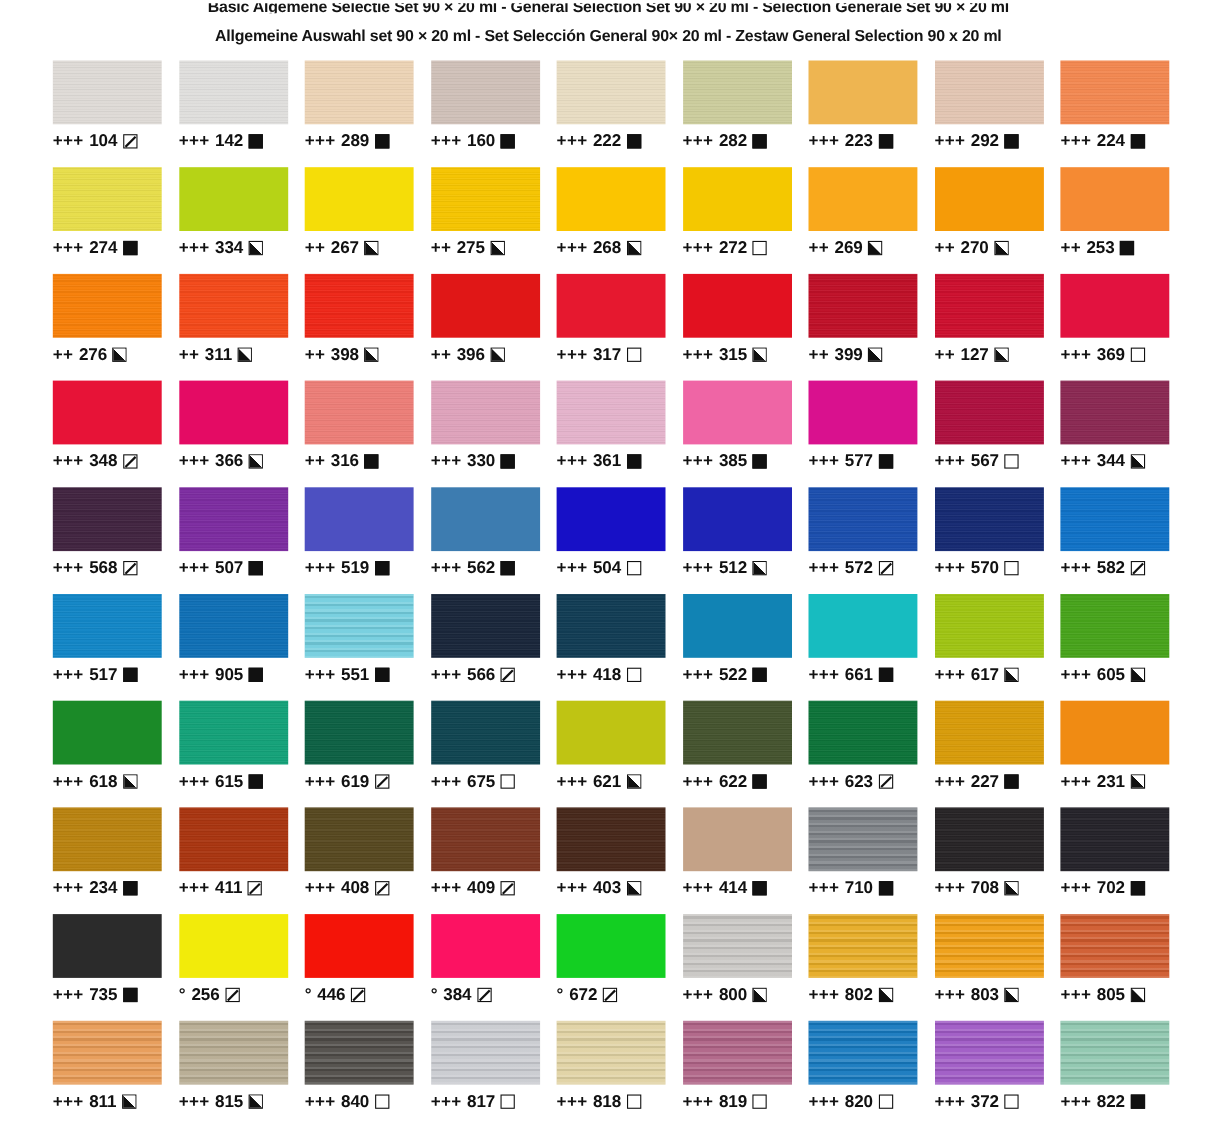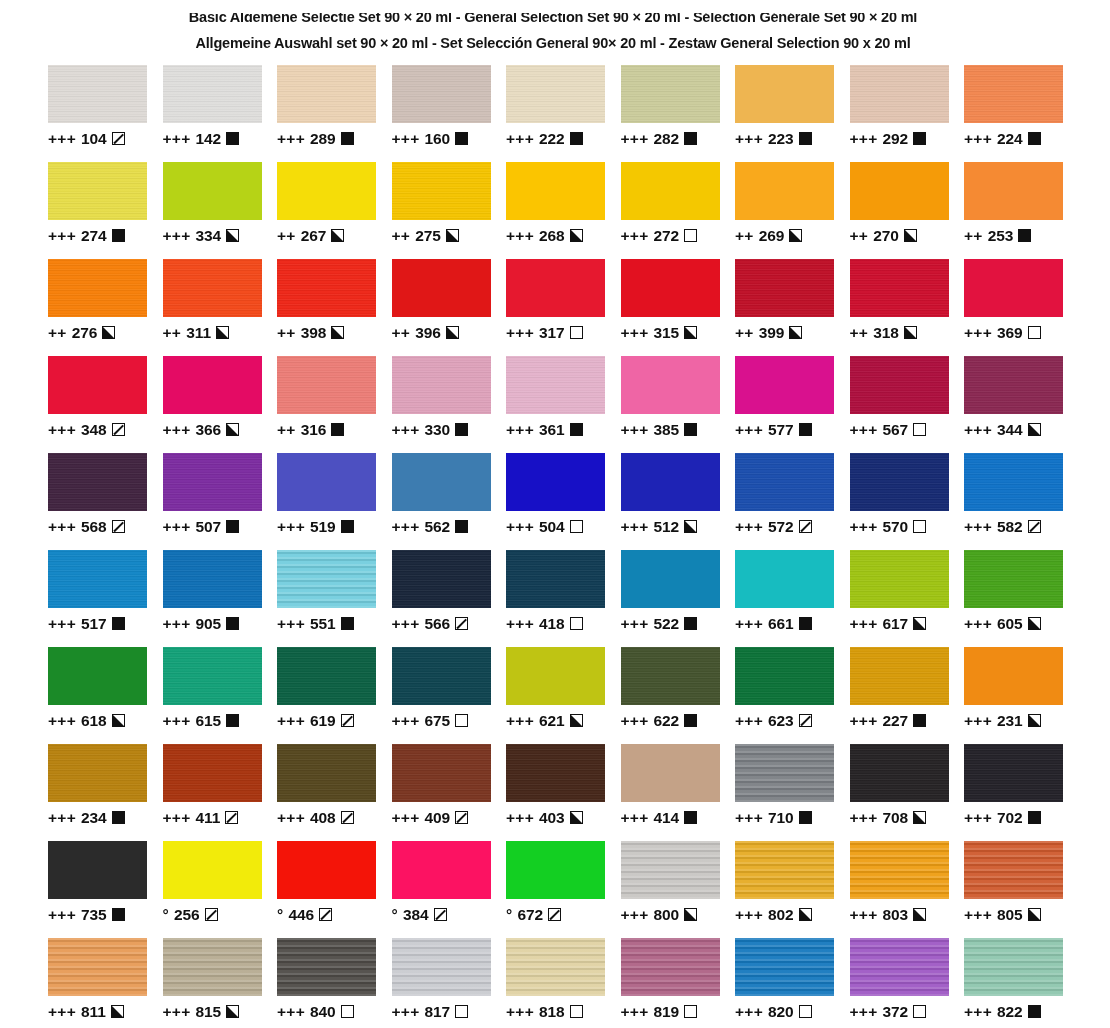--- a/index.html
+++ b/index.html
@@ -11,21 +11,21 @@
     width: 1110px;
     height: 1028px;
     font-family: "Liberation Sans", sans-serif;
     color: #111111;
     overflow: hidden;
   }
 
   
   #header {
     width: 1106px;
-    padding-top: 18px;
+    padding-top: 8px;
     text-align: center;
   }
   .header-line {
     font-size: 14.5px;
     font-weight: 700;
     letter-spacing: -0.2px;
     line-height: 1;
     white-space: nowrap;
     color: #141414;
   }
@@ -365,21 +365,21 @@
       <div class="label">
         <span class="perm">++</span>
         <span class="code">399</span>
         <span class="opac semi-opaque"></span>
       </div>
     </div>
     <div class="cell">
       <div class="swatch" style="background: rgb(204, 15, 46);"></div>
       <div class="label">
         <span class="perm">++</span>
-        <span class="code">318</span>
+        <span class="code">127</span>
         <span class="opac semi-opaque"></span>
       </div>
     </div>
     <div class="cell">
       <div class="swatch flat" style="background: rgb(226, 18, 63);"></div>
       <div class="label">
         <span class="perm">+++</span>
         <span class="code">369</span>
         <span class="opac transparent"></span>
       </div>

